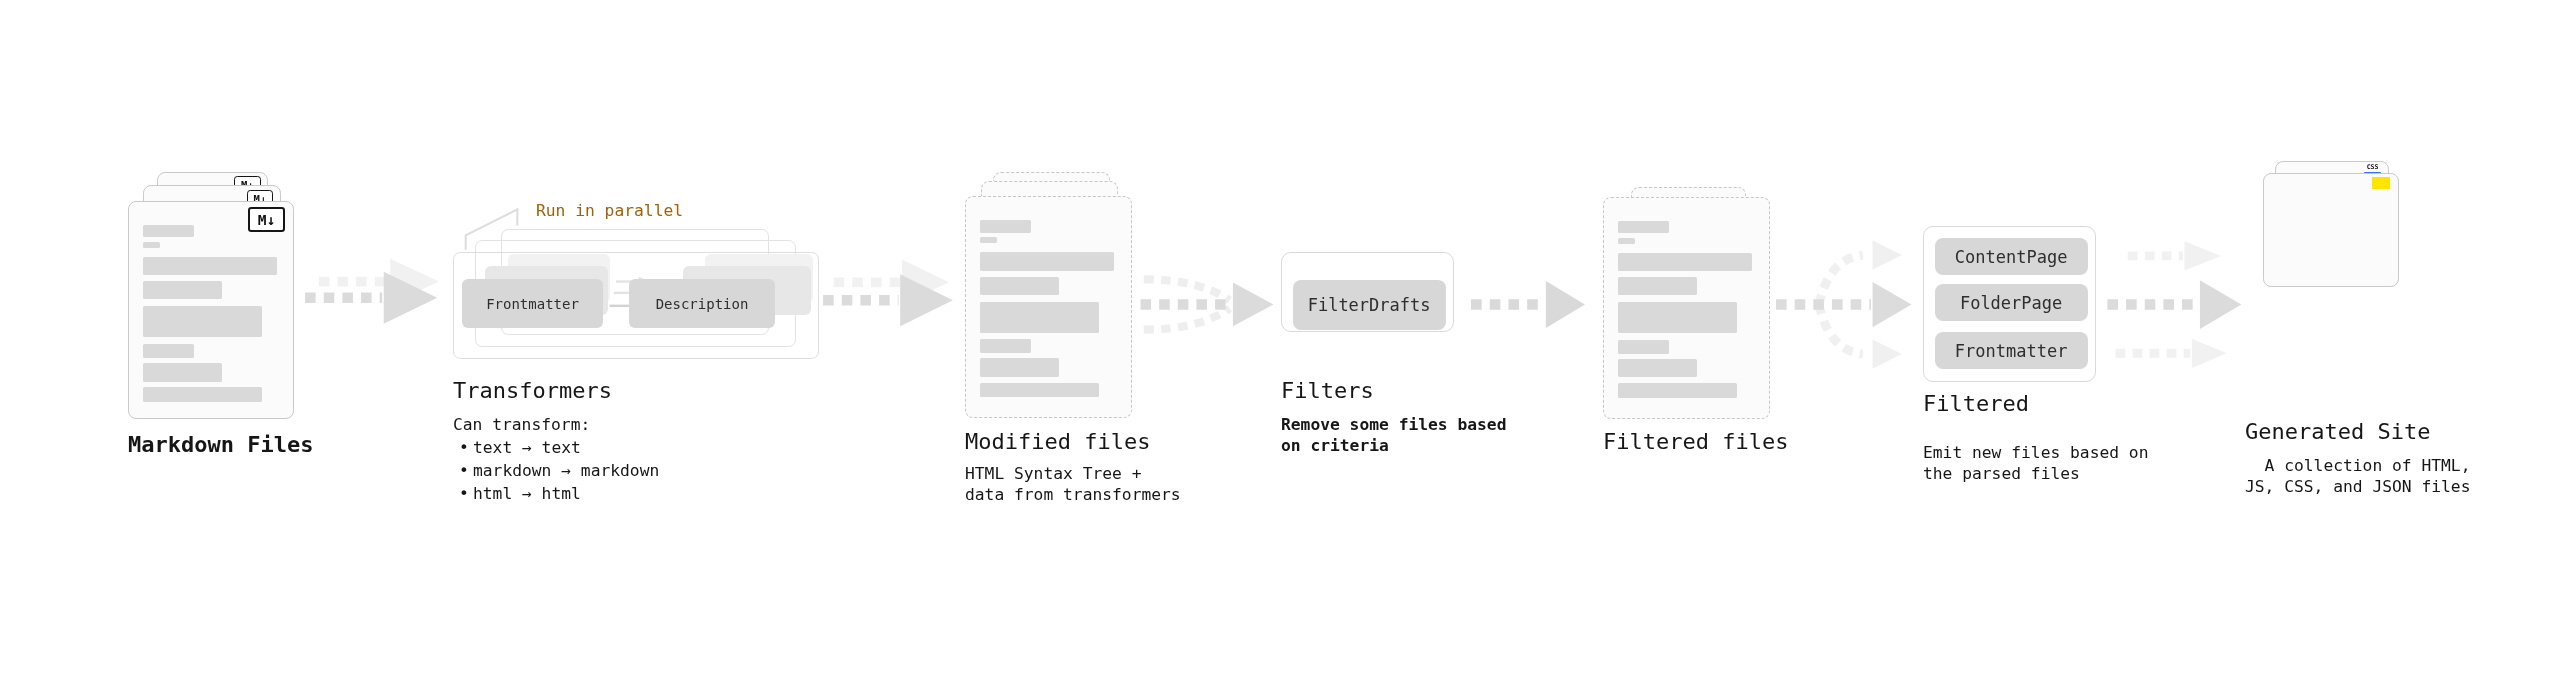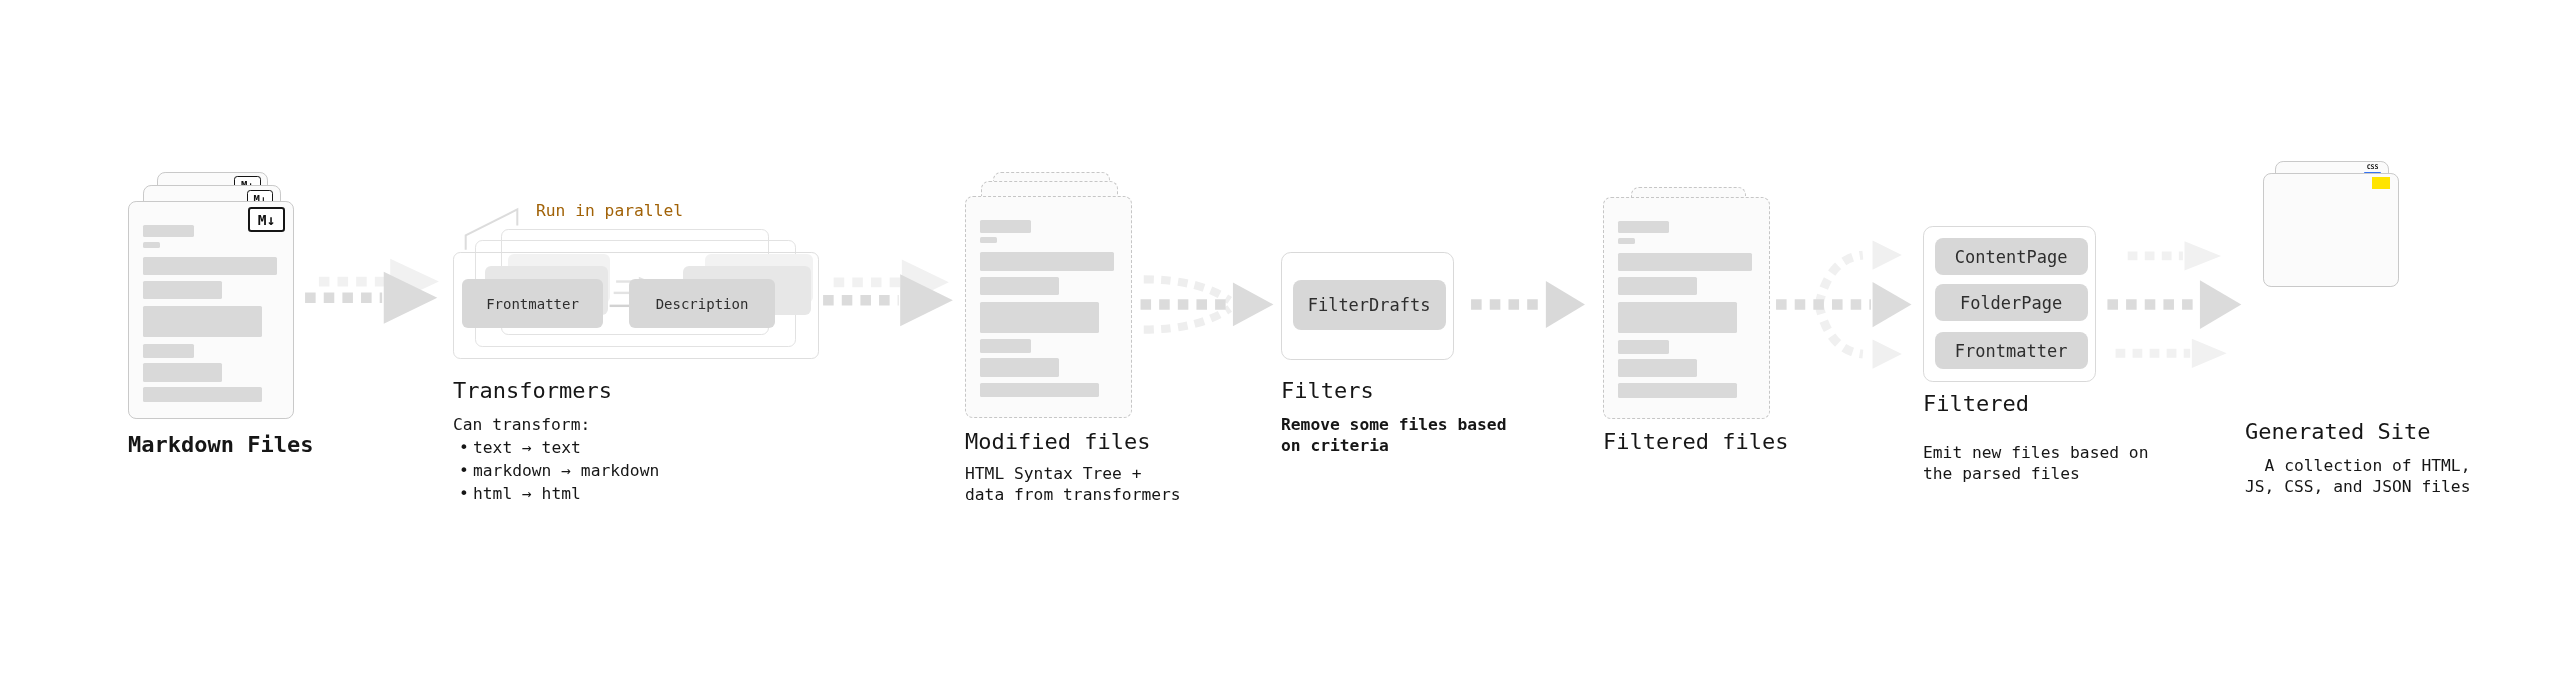--- a/index.html
+++ b/index.html
@@ -147,21 +147,21 @@
 <div class="caption" style="left:965px;top:463px;">HTML Syntax Tree +
 data from transformers</div>
 
 <svg class="abs" style="left:1134px;top:268px;" width="146" height="77" viewBox="0 0 180 95">
   <path d="M12,14 Q80,14 118,40" fill="none" stroke="#eeeeee" stroke-width="10" stroke-dasharray="12 9"></path>
   <path d="M12,76 Q80,76 118,50" fill="none" stroke="#eeeeee" stroke-width="10" stroke-dasharray="12 9"></path>
   <line x1="8" y1="45" x2="120" y2="45" stroke="#dbdbdb" stroke-width="13" stroke-dasharray="13 10"></line>
   <polygon points="122,18 122,72 172,45" fill="#dbdbdb"></polygon>
 </svg>
 
-<div class="solid-box" style="left:1281px;top:252px;width:173px;height:108px;">
+<div class="solid-box" style="left:1281px;top:252px;width:173px;height:80px;">
   <div class="pill small" style="left:10.6px;top:27px;width:153px;height:50px;">FilterDrafts</div>
 </div>
 <div class="node-label" style="left:1281px;top:378px;">Filters</div>
 <div class="caption" style="left:1281px;top:414px;font-weight:bold;">Remove some files based
 on criteria</div>
 
 <svg class="abs" style="left:1467px;top:276px;" width="122" height="57" viewBox="0 0 150 70">
   <line x1="5" y1="35" x2="95" y2="35" stroke="#d9d9d9" stroke-width="13" stroke-dasharray="13 10"></line>
   <polygon points="97,6 97,64 145,35" fill="#d9d9d9"></polygon>
 </svg>

